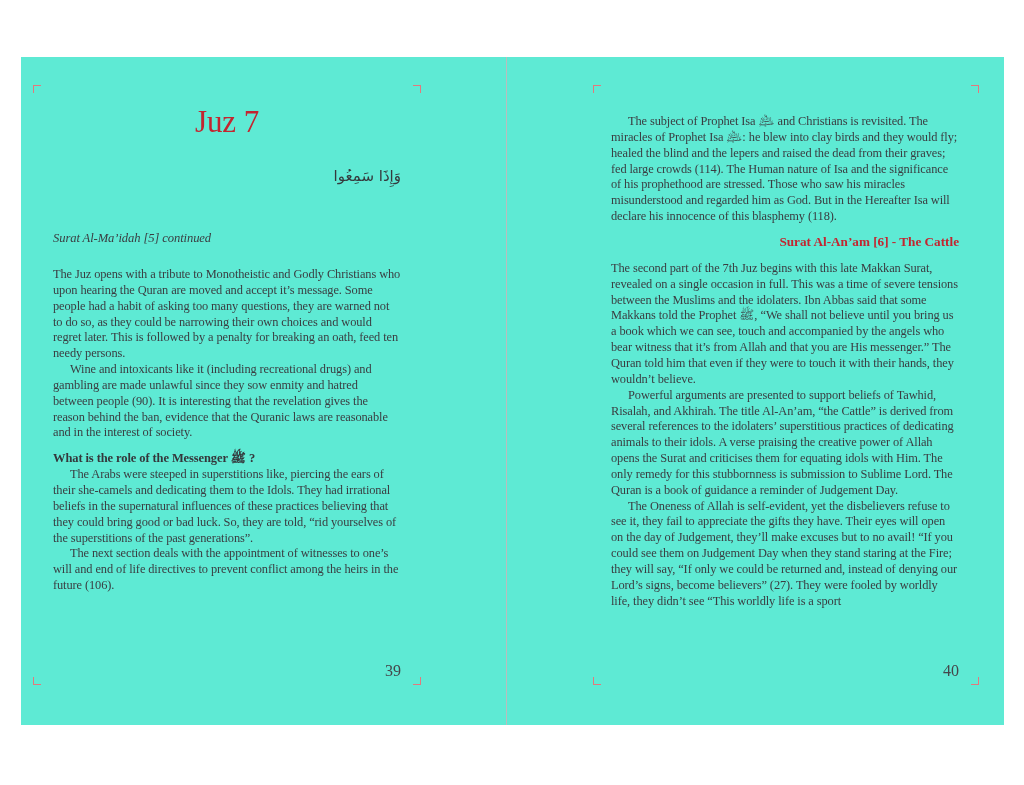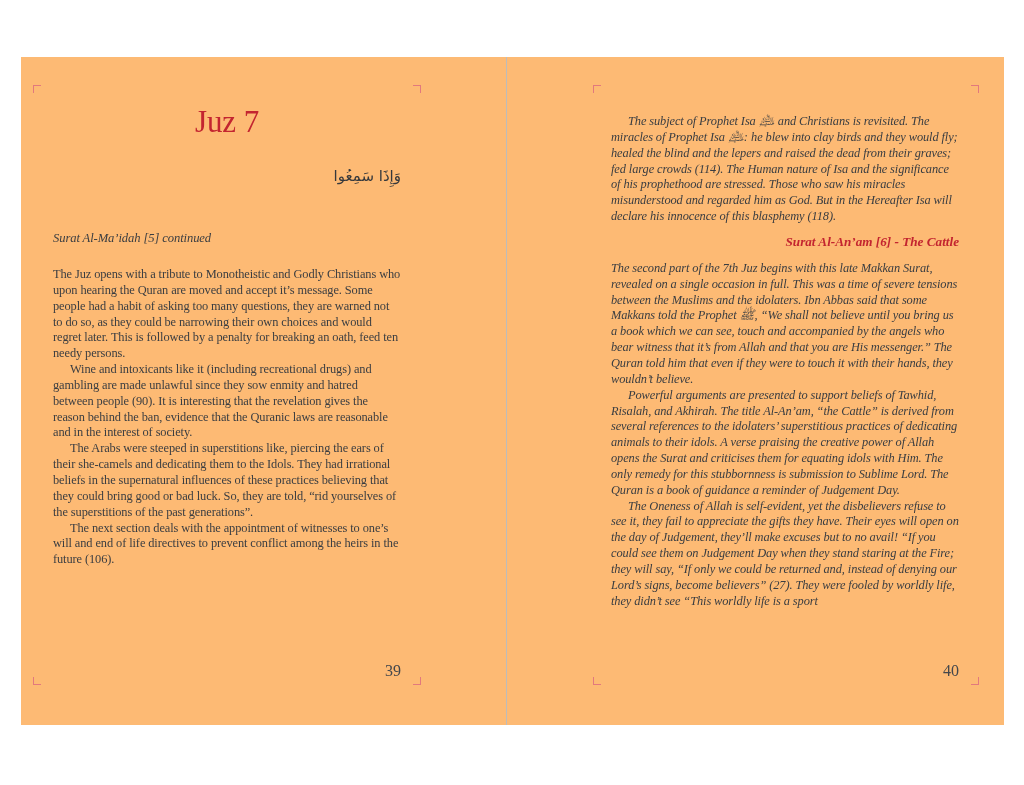--- a/index.html
+++ b/index.html
@@ -2,21 +2,21 @@
 <html><head>
 <meta charset="utf-8">
 <style>
   html,body{margin:0;padding:0;}
   body{
     width:1024px;height:785px;background:#ffffff;position:relative;overflow:hidden;
     font-family:"Liberation Serif","DejaVu Serif",serif;
   }
   .spread{
     position:absolute;left:21px;top:57px;width:983px;height:668px;
-    background:#fdba74;
+    background:#5eead4;
   }
   .divider{
     position:absolute;left:485px;top:0;width:1px;height:668px;background:#bcbcbc;
   }
   .col{
     position:absolute;top:0;width:348px;height:668px;
     color:#3a3d41;font-size:12.4px;line-height:15.85px;letter-spacing:-0.1px;
   }
   .col-left{left:32px;}
   .col-right{left:590px;}
@@ -27,21 +27,21 @@
   .arabic{
     position:absolute;left:0;top:112px;width:100%;text-align:right;direction:rtl;
     font-family:"DejaVu Sans",sans-serif;font-size:15px;color:#35383c;letter-spacing:0;
   }
   .subtitle{
     position:absolute;left:0;top:174px;width:100%;
     font-weight:normal;font-style:italic;font-size:12.6px;margin:0;
   }
   .body-block{position:absolute;left:0;width:100%;}
   .body-left{top:210px;}
-  .body-right{top:57px;font-style:italic;}
+  .body-right{top:57px;}
   p.para{margin:0;}
   p.indent{text-indent:17px;}
   h3.q-heading{
     font-size:12.5px;font-weight:bold;margin:10px 0 0 0;line-height:15.85px;color:#34373b;
   }
   h2.section-heading{
     color:#c32530;font-size:13.2px;font-weight:bold;text-align:right;
     margin:9px 0 11px 0;line-height:16px;letter-spacing:0;
   }
   .page-number{
@@ -74,20 +74,21 @@
   <div class="mark br" style="left:950px;top:620px;"></div>
 
   <div class="col col-left">
     <h1 class="juz-title">Juz 7</h1>
     <div class="arabic">وَإِذَا سَمِعُوا</div>
     <p class="subtitle">Surat Al-Ma’idah [5] continued</p>
 
     <div class="body-block body-left">
       <p class="para">The Juz opens with a tribute to Monotheistic and Godly Christians who upon hearing the Quran are moved and accept it’s message. Some people had a habit of asking too many questions, they are warned not to do so, as they could be narrowing their own choices and would regret later. This is followed by a penalty for breaking an oath, feed ten needy persons.</p>
       <p class="para indent">Wine and intoxicants like it (including recreational drugs) and gambling are made unlawful since they sow enmity and hatred between people (90). It is interesting that the revelation gives the reason behind the ban, evidence that the Quranic laws are reasonable and in the interest of society.</p>
+      <h3 class="q-heading">What is the role of the Messenger ﷺ ?</h3>
       <p class="para indent">The Arabs were steeped in superstitions like, piercing the ears of their she-camels and dedicating them to the Idols. They had irrational beliefs in the supernatural influences of these practices believing that they could bring good or bad luck. So, they are told, “rid yourselves of the superstitions of the past generations”.</p>
       <p class="para indent">The next section deals with the appointment of witnesses to one’s will and end of life directives to prevent conflict among the heirs in the future (106).</p>
     </div>
   </div>
   <div class="page-number pn-left">39</div>
 
   <div class="col col-right">
     <div class="body-block body-right">
       <p class="para indent">The subject of Prophet Isa ﵇ and Christians is revisited. The miracles of Prophet Isa ﵇: he blew into clay birds and they would fly; healed the blind and the lepers and raised the dead from their graves; fed large crowds (114). The Human nature of Isa and the significance of his prophethood are stressed. Those who saw his miracles misunderstood and regarded him as God. But in the Hereafter Isa will declare his innocence of this blasphemy (118).</p>
       <h2 class="section-heading">Surat Al-An’am [6] - The Cattle</h2>

